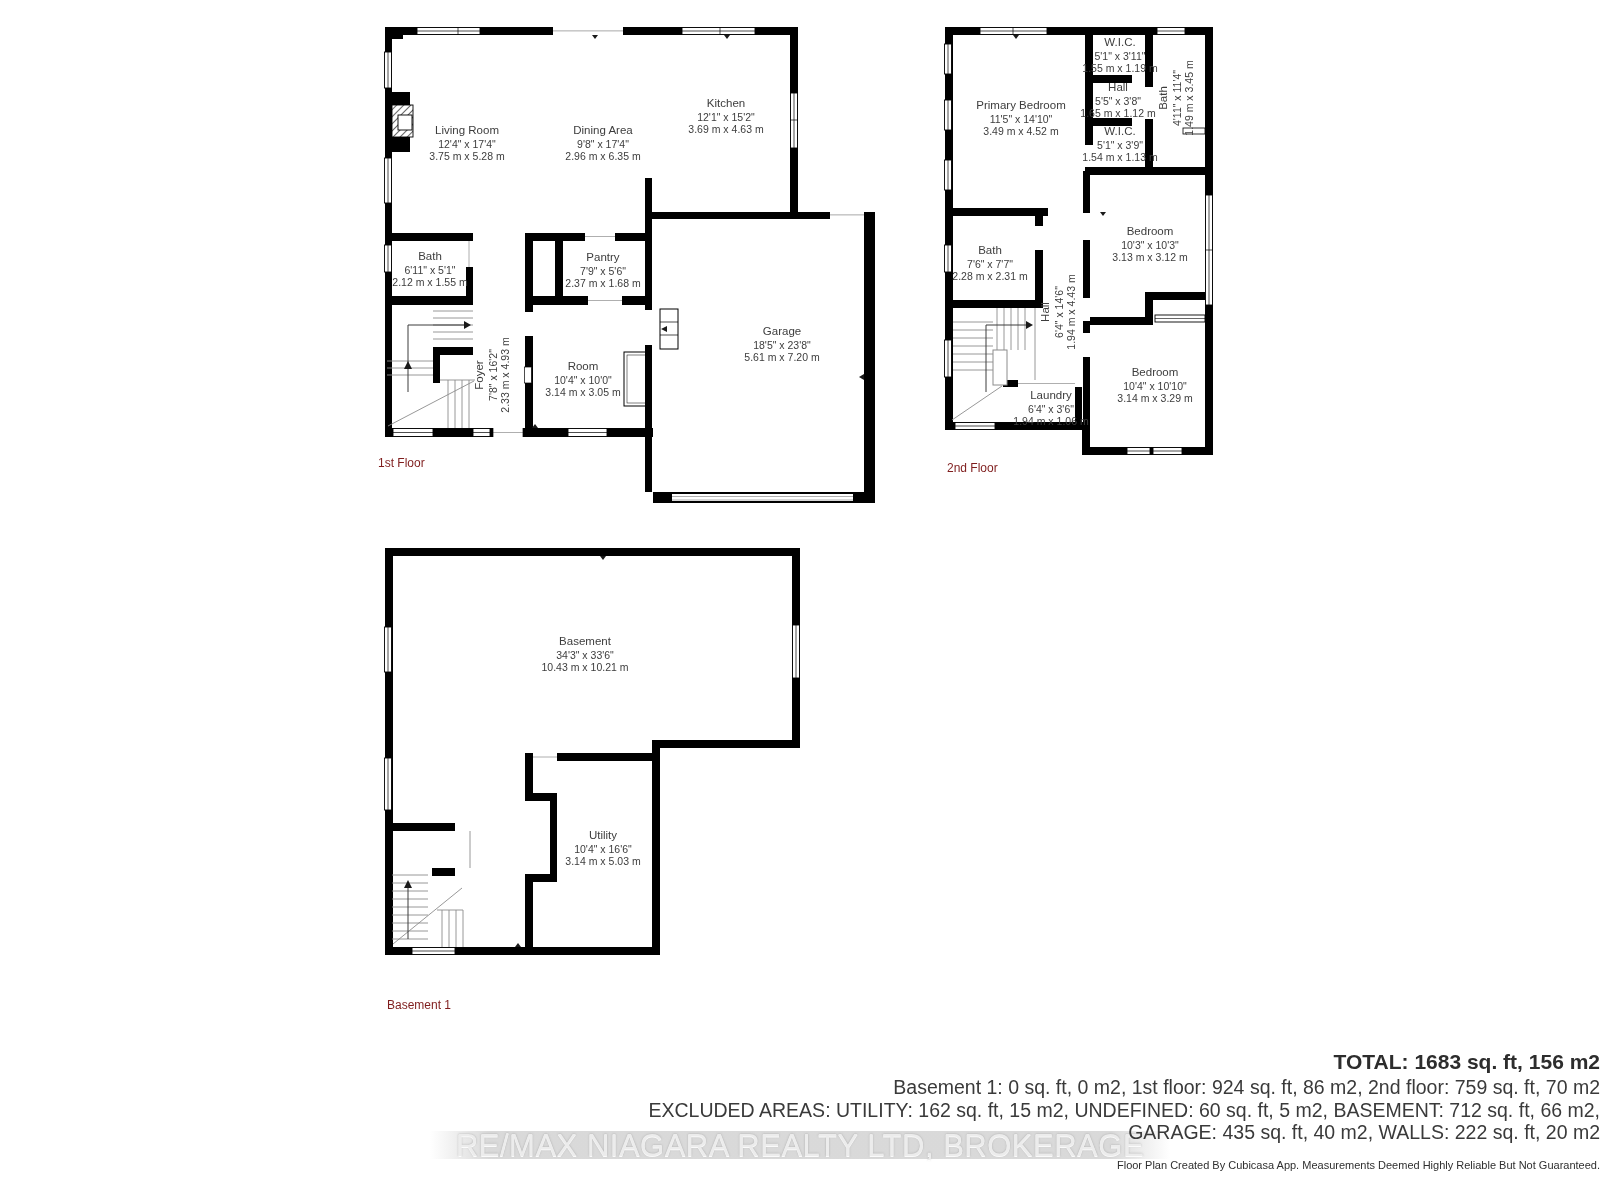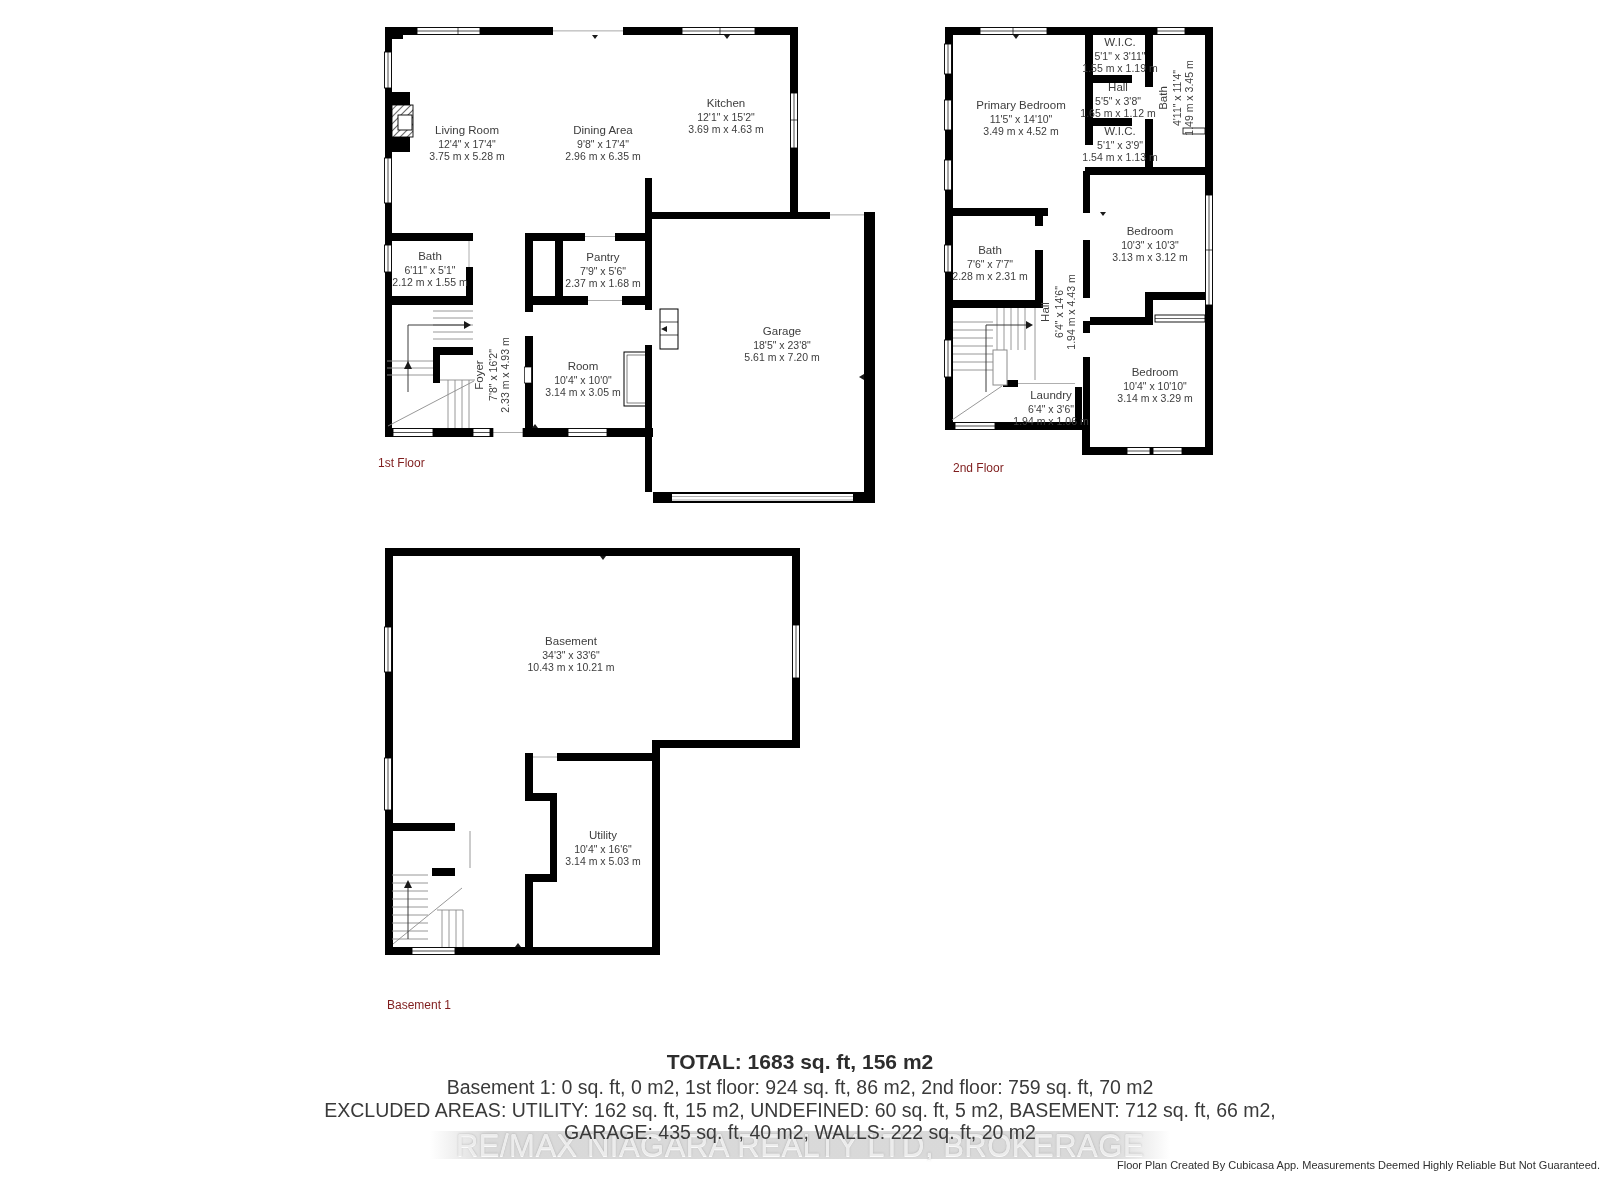--- a/index.html
+++ b/index.html
@@ -6,21 +6,21 @@
   body{width:1600px;height:1200px;position:relative;background:#ffffff;
        font-family:"Liberation Sans",sans-serif;overflow:hidden}
   .plan{position:absolute}
   .plan svg{display:block}
   .rlabel{position:absolute;transform:translate(-50%,-50%);text-align:center;
           color:#3d3d3d;white-space:nowrap;line-height:1.18}
   .rlabel.rot{transform:translate(-50%,-50%) rotate(-90deg)}
   .nm{font-size:11.5px}
   .dim{font-size:10.5px}
   .flabel{position:absolute;font-size:12px;color:#7f1d1d}
-  .sline{position:absolute;left:0;width:100%;text-align:center;color:#3a3a3a;
+  .sline{position:absolute;left:0;width:100%;text-align:right;color:#3a3a3a;
          font-size:19.5px;z-index:3}
   .total{font-size:21px;font-weight:bold;color:#2d2d2d}
   .wmband{position:absolute;left:430px;top:1131px;width:740px;height:28px;z-index:1;
           background:linear-gradient(90deg,rgba(222,222,222,0) 0%,rgba(213,213,213,0.9) 8%,
           rgba(213,213,213,0.9) 92%,rgba(222,222,222,0) 100%)}
   .wmtext{position:absolute;left:0;top:1128px;width:100%;text-align:center;z-index:2;
           font-size:31px;font-weight:normal;letter-spacing:0.5px;color:#ececec;
           text-shadow:0 1px 0 rgba(255,255,255,0.9),0 0 2px rgba(150,150,150,0.78)}
   .disclaimer{position:absolute;left:0;top:1159px;width:100%;text-align:right;
           font-size:11px;color:#2f2f2f;z-index:3}
@@ -327,21 +327,21 @@
   <div class="rlabel" style="left:215px;top:365px">
     <div class="nm">Bedroom</div>
     <div class="dim">10'4" x 10'10"</div>
     <div class="dim">3.14 m x 3.29 m</div>
   </div>
   <div class="rlabel" style="left:111px;top:388px">
     <div class="nm">Laundry</div>
     <div class="dim">6'4" x 3'6"</div>
     <div class="dim">1.94 m x 1.06 m</div>
   </div>
-  <div class="flabel" style="left:13px;top:441px">2nd Floor</div>
+  <div class="flabel" style="left:7px;top:441px">2nd Floor</div>
 </div>
 
 <div class="plan" style="left:375px;top:540px;width:440px;height:460px">
   <svg width="440" height="460" viewBox="0 0 440 460">
     <g>
       <rect class="w" x="10" y="8" width="415" height="8"></rect>
       <rect class="w" x="10" y="8" width="8" height="407"></rect>
       <rect class="w" x="417" y="8" width="8" height="200"></rect>
       <rect class="w" x="277" y="200" width="148" height="8"></rect>
       <rect class="w" x="277" y="200" width="8" height="215"></rect>
@@ -387,21 +387,21 @@
         <line class="st" x1="88" y1="370" x2="88" y2="407"></line>
       <line class="st" x1="18" y1="404" x2="87" y2="348"></line>
       <line class="arr" x1="33" y1="399" x2="33" y2="342"></line>
       <polygon class="tick" points="29,348 37,348 33,340"></polygon>
     </g>
     <g>
       <polygon class="tick" points="225,16 231,16 228,20"></polygon>
       <polygon class="tick" points="140,407 146,407 143,403"></polygon>
     </g>
   </svg>
-  <div class="rlabel" style="left:196px;top:114px">
+  <div class="rlabel" style="left:210px;top:114px">
     <div class="nm">Basement</div>
     <div class="dim">34'3" x 33'6"</div>
     <div class="dim">10.43 m x 10.21 m</div>
   </div>
   <div class="rlabel" style="left:228px;top:308px">
     <div class="nm">Utility</div>
     <div class="dim">10'4" x 16'6"</div>
     <div class="dim">3.14 m x 5.03 m</div>
   </div>
   <div class="flabel" style="left:12px;top:458px">Basement 1</div>

